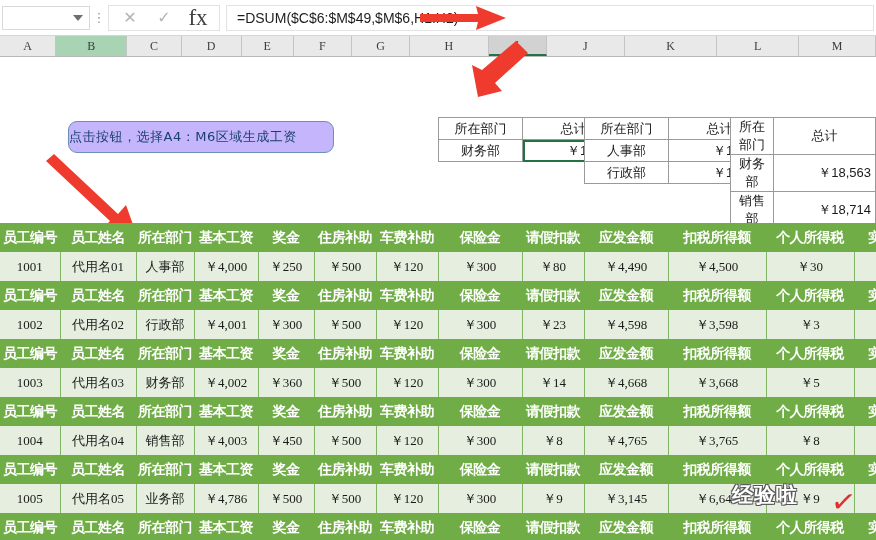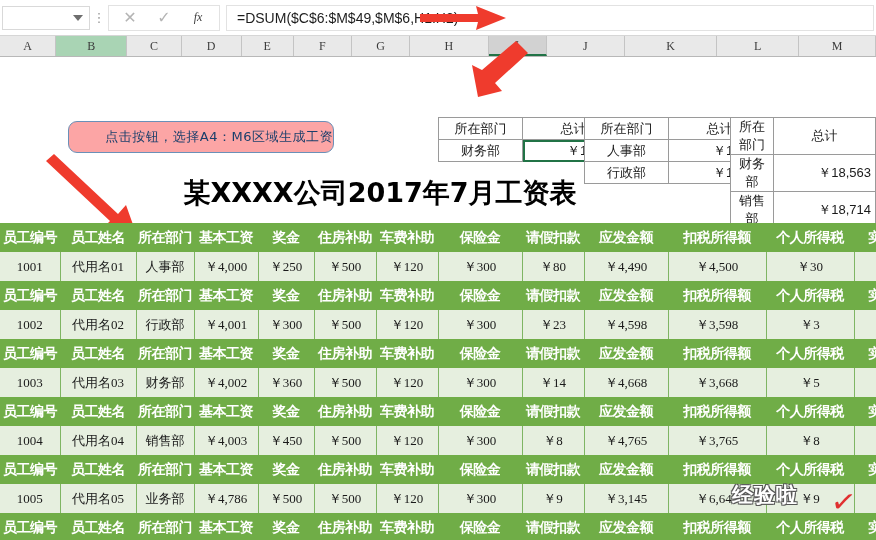--- a/index.html
+++ b/index.html
@@ -44,21 +44,21 @@
     height: 26px;
     border: 1px solid #e2e2e2;
     background: #fff;
     padding: 0 4px;
   }
   .fx-btn {
     width: 34px; height: 24px;
     display: flex; align-items: center; justify-content: center;
     color: #b4b4b4; font-size: 16px;
   }
-  .fx-btn.italic { font-style: italic; font-family: "Liberation Serif", serif; color: #3f3f3f; font-size: 12px; }
+  .fx-btn.italic { font-family: "Liberation Serif", serif; color: #3f3f3f; font-size: 23px; }
   .formula-input {
     flex: 1;
     height: 26px;
     margin-left: 6px;
     margin-right: 2px;
     border: 1px solid #e2e2e2;
     background: #ffffff;
     display: flex; align-items: center;
     padding-left: 10px;
     font-size: 14px;
@@ -90,24 +90,24 @@
     position: relative;
     height: 483px;
     background: #ffffff;
   }
 
   
   .callout {
     position: absolute;
     left: 68px; top: 64px;
     width: 266px; height: 32px;
-    background: #fca5a5;
+    background: #c4b5fd;
     border: 1px solid #6a90b8;
     border-radius: 9px;
-    display: flex; align-items: center; justify-content: flex-end;
+    display: flex; align-items: center; justify-content: flex-start;
     color: #1b3f6b;
     font-size: 13px;
     font-family: "DejaVu Sans", sans-serif;
     letter-spacing: 0.5px;
   }
 
   
   .crit {
     position: absolute;
     top: 60px;
@@ -344,21 +344,20 @@
     </table>
 
   <svg class="arrow" style="left:468px; top:-18px;" width="70" height="62" viewBox="0 0 70 62">
     <path d="M10 58 L4 26 L14 31 L48 2 L60 14 L27 44 L34 52 Z" fill="#ef3b2d"></path>
   </svg>
 
   <svg class="arrow" style="left:40px; top:96px;" width="110" height="86" viewBox="0 0 110 86">
     <path d="M96 80 L62 76 L70 68 L6 8 L14 1 L78 61 L86 52 Z" fill="#ef3b2d"></path>
   </svg>
 
-  <div class="main-title">某XXXX公司2017年7月工资表</div>
 
   <table class="data-table">
     <colgroup>
       <col style="width:60px">
         <col style="width:76px">
         <col style="width:58px">
       <col style="width:64px">
         <col style="width:56px">
         <col style="width:62px">
       <col style="width:62px">

